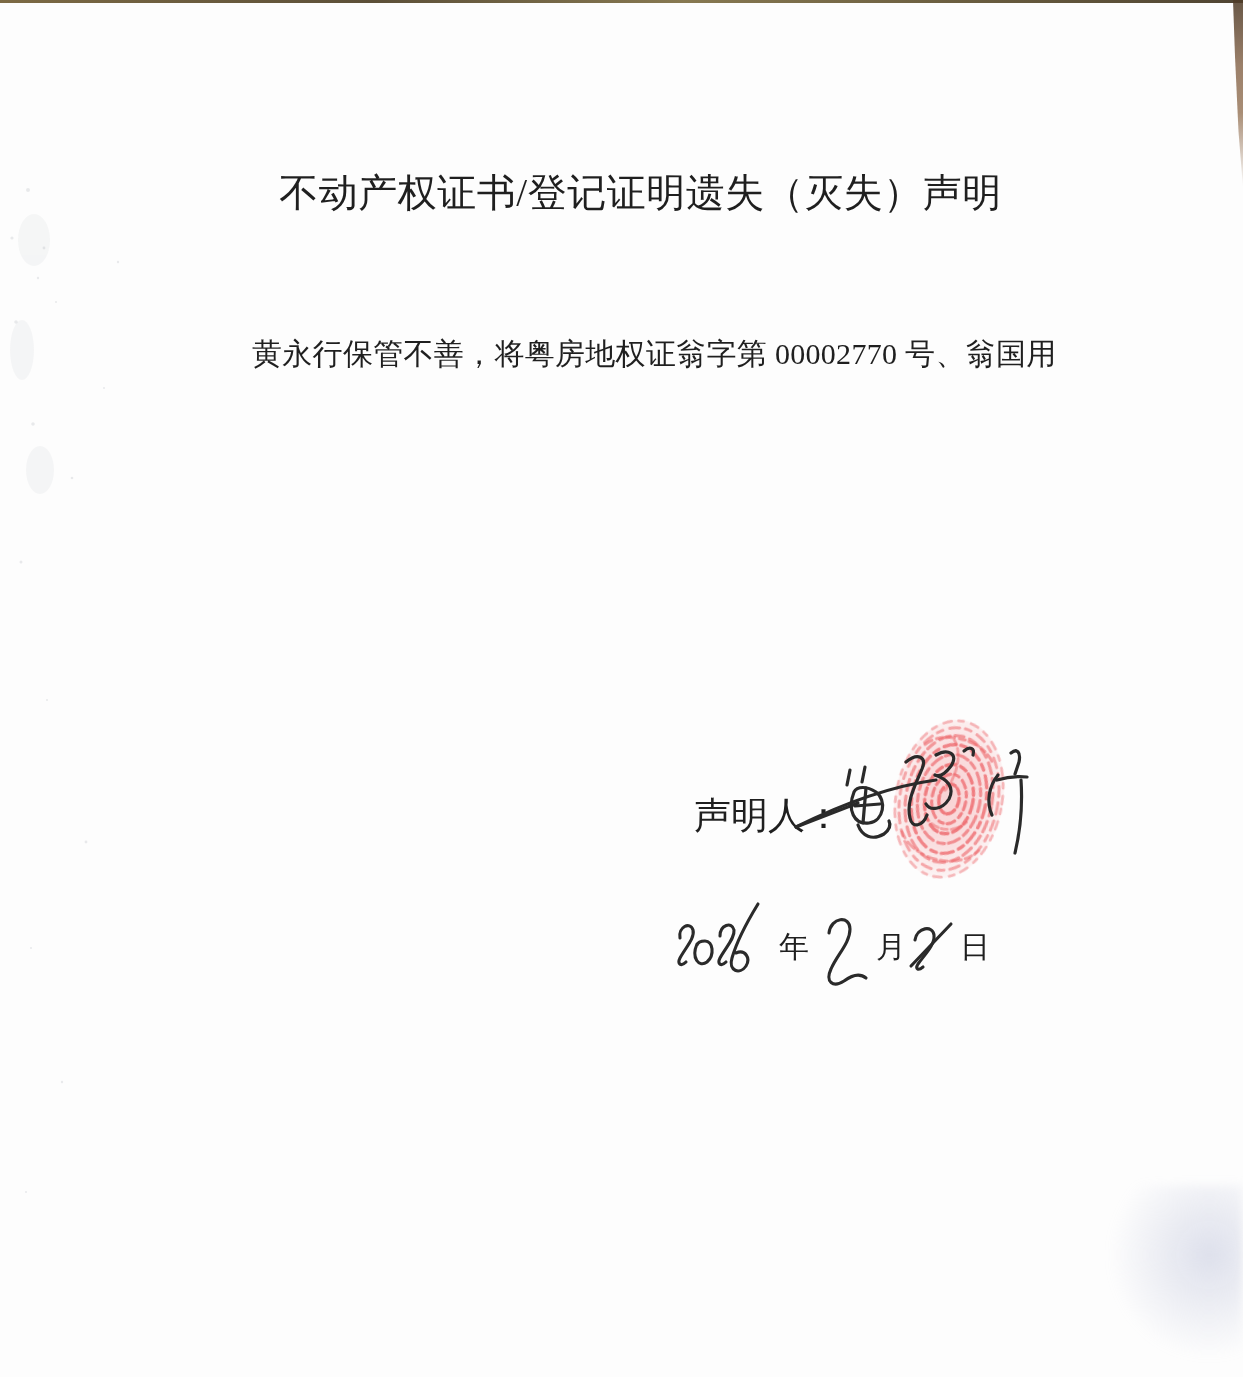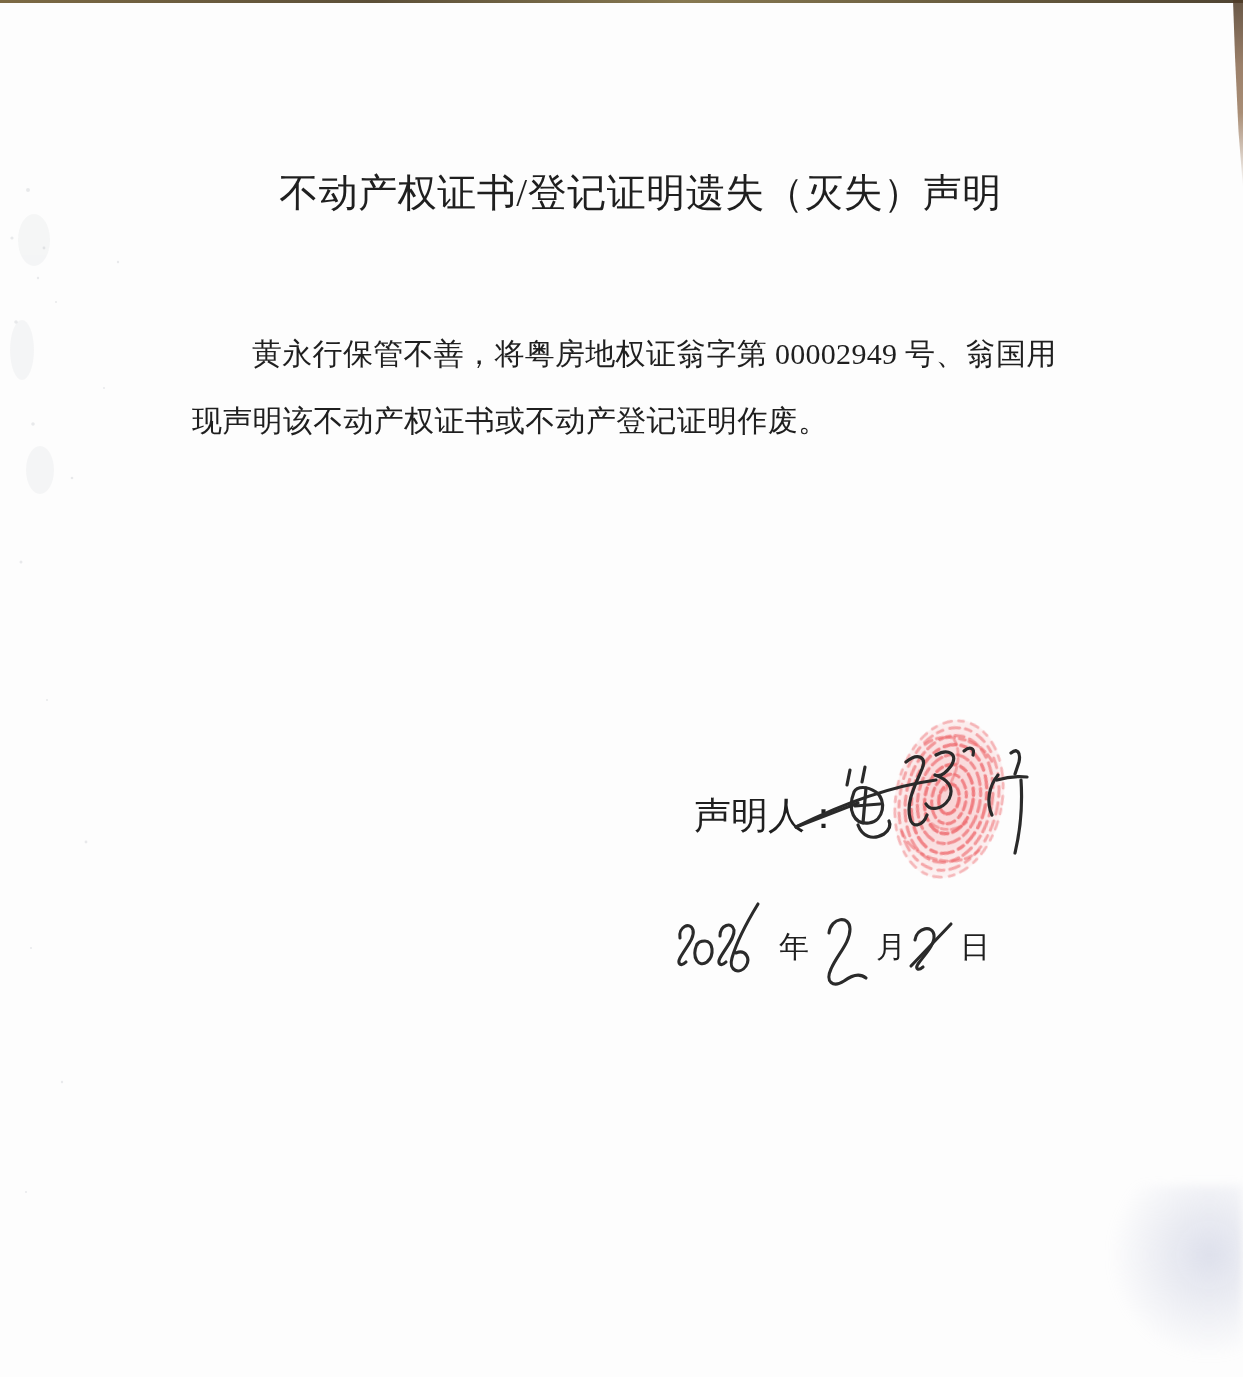--- a/index.html
+++ b/index.html
@@ -85,22 +85,21 @@
     <g fill="#9aa0aa" opacity="0.08">
       <ellipse cx="34" cy="240" rx="16" ry="26"></ellipse>
       <ellipse cx="22" cy="350" rx="12" ry="30"></ellipse>
       <ellipse cx="40" cy="470" rx="14" ry="24"></ellipse>
     </g>
   </svg>
 
   <div class="title">不动产权证书/登记证明遗失（灭失）声明</div>
 
   <div class="body-block">
-    <div class="body-line indent">黄永行保管不善，将粤房地权证翁字第 00002949 号、翁国用</div>
-    <div class="body-line">现声明该不动产权证书或不动产登记证明作废。</div>
+    <div class="body-line indent">黄永行保管不善，将粤房地权证翁字第 00002770 号、翁国用</div>
   </div>
 
   <div class="sign-label">声明人：</div>
 
   <div class="fingerprint" aria-label="red-fingerprint">
     <svg width="128" height="178" viewBox="0 0 128 178">
       <defs>
         <filter id="fpblur" x="-20%" y="-20%" width="140%" height="140%">
           <feGaussianBlur stdDeviation="0.55"></feGaussianBlur>
         </filter>

